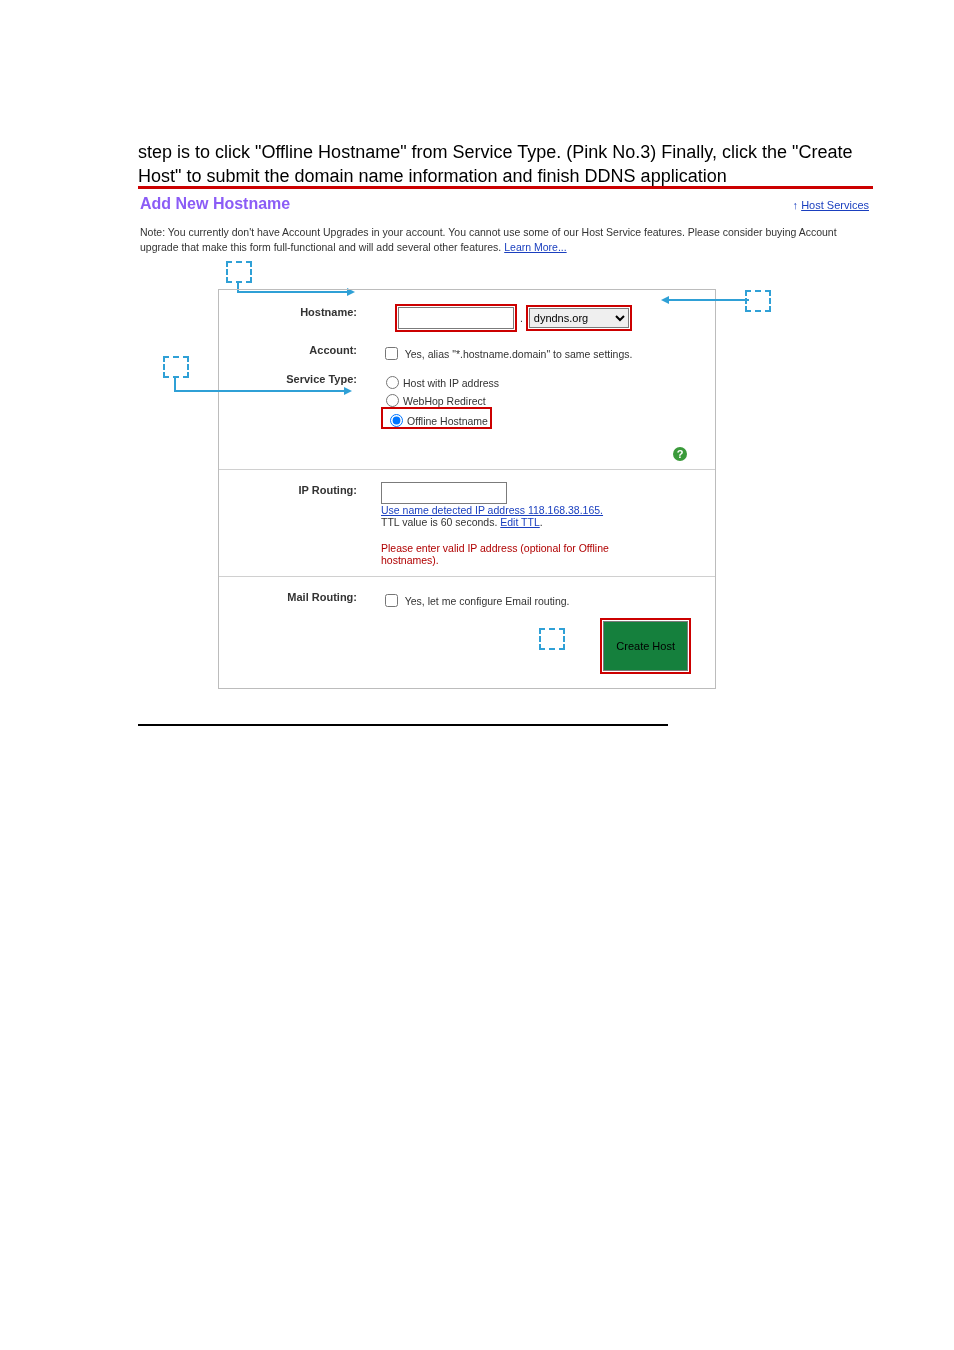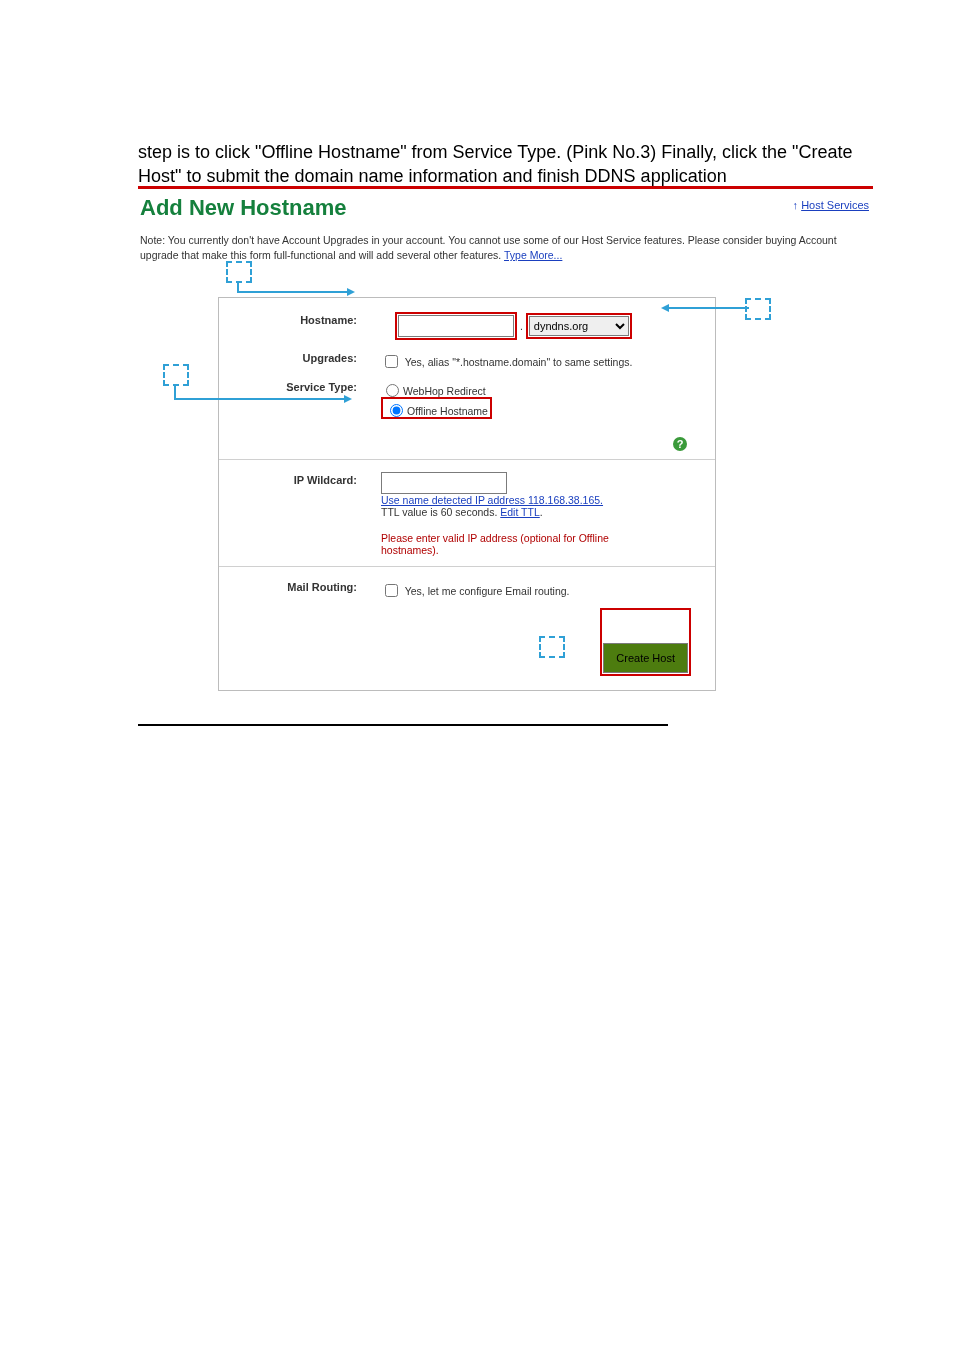--- a/index.html
+++ b/index.html
@@ -1,34 +1,34 @@
 <!DOCTYPE html>
 <html><head>
 <meta charset="utf-8">
 <style>
   html,body{margin:0;padding:0;background:#fff;font-family:Arial,Helvetica,sans-serif;}
   .page{width:954px;height:1350px;margin:0 auto;position:relative;background:#fff;}
   .intro{position:absolute;left:138px;top:140px;width:740px;font-size:18px;color:#000;line-height:1.35;}
   .panel{position:absolute;left:138px;top:186px;width:735px;border-top:3px solid #c00;background:#fff;}
-  .panel-title{font-family:Verdana,Geneva,sans-serif;font-weight:bold;font-size:22px;color:#15803d;padding:6px 0 10px 2px;}
+  .panel-title{font-family:Verdana,Geneva,sans-serif;font-weight:bold;font-size:16px;color:#8b5cf6;padding:6px 0 10px 2px;}
   .host-services{position:absolute;right:4px;top:10px;color:#1a3fbf;font-size:11px;font-family:Verdana,Geneva,sans-serif;}
   .note{font-family:Verdana,Geneva,sans-serif;font-size:10.5px;color:#333;line-height:1.45;padding:2px 4px 6px 2px;}
   .note a{color:#1a3fbf;text-decoration:underline;}
   .form-area{border:1px solid #bcbcbc;width:460px;margin-left:80px;margin-top:28px;padding:14px 18px 14px 18px;font-family:Verdana,Geneva,sans-serif;font-size:10.5px;color:#333;position:relative;}
   .row{display:flex;align-items:flex-start;margin-bottom:10px;}
   .lbl{width:120px;text-align:right;font-weight:bold;color:#333;padding-top:2px;padding-right:24px;font-size:11px;}
   .ctl{flex:1;}
   input[type=text]{font-family:Arial;font-size:11px;height:18px;border:1px solid #7b7b7b;background:#fff;}
   select{font-family:Arial;font-size:11px;height:20px;border:1px solid #7b7b7b;background:#efefef;}
   .redbox{border:2px solid #c00;display:inline-block;padding:1px;}
   .redbox-tight{border:2px solid #c00;display:inline-block;padding:0 2px;}
   .link{color:#1a3fbf;text-decoration:underline;cursor:pointer;}
   .warn{color:#b00000;}
   .help-icon{display:inline-block;width:14px;height:14px;border-radius:50%;background:#3a9a3a;color:#fff;font-weight:bold;font-size:11px;text-align:center;line-height:14px;}
-  .btn{font-family:Arial;font-size:11px;padding:8px 12px;border:1px solid #7b7b7b;background:#4d7c0f;margin-top:32px;}
+  .btn{font-family:Arial;font-size:11px;padding:18px 12px;border:1px solid #7b7b7b;background:#15803d;}
   .cb{position:relative;top:2px;margin-right:4px;}
   .rb{position:relative;top:2px;margin-right:4px;}
   .dashmark{position:absolute;border:2px dashed #2fa0d6;width:22px;height:18px;}
   .arrow-line{position:absolute;background:#2fa0d6;height:2px;}
   .arrow-line-v{position:absolute;background:#2fa0d6;width:2px;}
   .arrow-head-r{position:absolute;width:0;height:0;border-top:4px solid transparent;border-bottom:4px solid transparent;border-right:8px solid #2fa0d6;}
   .arrow-head-l{position:absolute;width:0;height:0;border-top:4px solid transparent;border-bottom:4px solid transparent;border-left:8px solid #2fa0d6;}
   .bottom-rule{position:absolute;left:138px;top:724px;width:530px;border-top:2px solid #000;}
 </style>
 </head>
@@ -38,61 +38,62 @@
   <div class="intro">step is to click "Offline Hostname" from Service Type. (Pink No.3) Finally, click the "Create Host" to submit the domain name information and finish DDNS application</div>
 
   <div class="panel">
     <div class="panel-title">Add New Hostname</div>
     <div class="host-services">
       <span>↑</span>
       <span style="text-decoration:underline;">Host Services</span>
     </div>
 
     <div class="note">
-      <span>Note: You currently don't have Account Upgrades in your account. You cannot use some of our Host Service features. Please consider buying Account upgrade that make this form full-functional and will add several other features. </span><a href="#" class="link">Type More...</a>
+      <span>Note: You currently don't have Account Upgrades in your account. You cannot use some of our Host Service features. Please consider buying Account upgrade that make this form full-functional and will add several other features. </span><a href="#" class="link">Learn More...</a>
     </div>
 
     <div class="dashmark" style="left:88px;top:72px;"></div>
     <div class="arrow-line-v" style="left:99px;top:92px;height:10px;"></div>
     <div class="arrow-line" style="left:99px;top:102px;width:110px;"></div>
     <div class="arrow-head-l" style="left:209px;top:99px;"></div>
 
     <div class="form-area">
 
       <div class="row">
         <div class="lbl">Hostname:</div>
         <div class="ctl" style="white-space:nowrap;padding-left:14px;">
           <span class="redbox"><input type="text" style="width: 110px;" value=""></span>
           . <span class="redbox"><select style="width:100px;"><option>dyndns.org</option></select></span>
         </div>
       </div>
 
       <div class="row">
-        <div class="lbl">Upgrades:</div>
+        <div class="lbl">Account:</div>
         <div class="ctl">
           <input type="checkbox" class="cb" style="">
           <span>Yes, alias "*.hostname.domain" to same settings.</span>
         </div>
       </div>
 
       <div class="row" style="margin-bottom:18px;">
         <div class="lbl">Service Type:</div>
         <div class="ctl">
+          <div><input type="radio" name="st" class="rb" style=""><span>Host with IP address</span></div>
           <div><input type="radio" name="st" class="rb" style=""><span>WebHop Redirect</span></div>
           <div class="redbox-tight"><input type="radio" name="st" class="rb" checked="" style=""><span>Offline Hostname</span></div>
         </div>
       </div>
       <div style="text-align:right;padding-right:10px;margin-bottom:8px;">
         <span class="help-icon">?</span>
       </div>
 
       <div style="border-top:1px solid #d0d0d0;margin:4px -18px 12px -18px;"></div>
 
       <div class="row">
-        <div class="lbl">IP Wildcard:</div>
+        <div class="lbl">IP Routing:</div>
         <div class="ctl">
           <input type="text" style="width: 120px;" value=""><br>
           <a href="#" class="link">Use name detected IP address 118.168.38.165.</a>
           <div style="">
             <span>TTL value is 60 seconds. </span><a href="#" class="link">Edit TTL</a><span>.</span>
           </div>
           <div class="warn" style="margin-top:14px;width:260px;">Please enter valid IP address (optional for Offline hostnames).</div>
         </div>
       </div>
 

